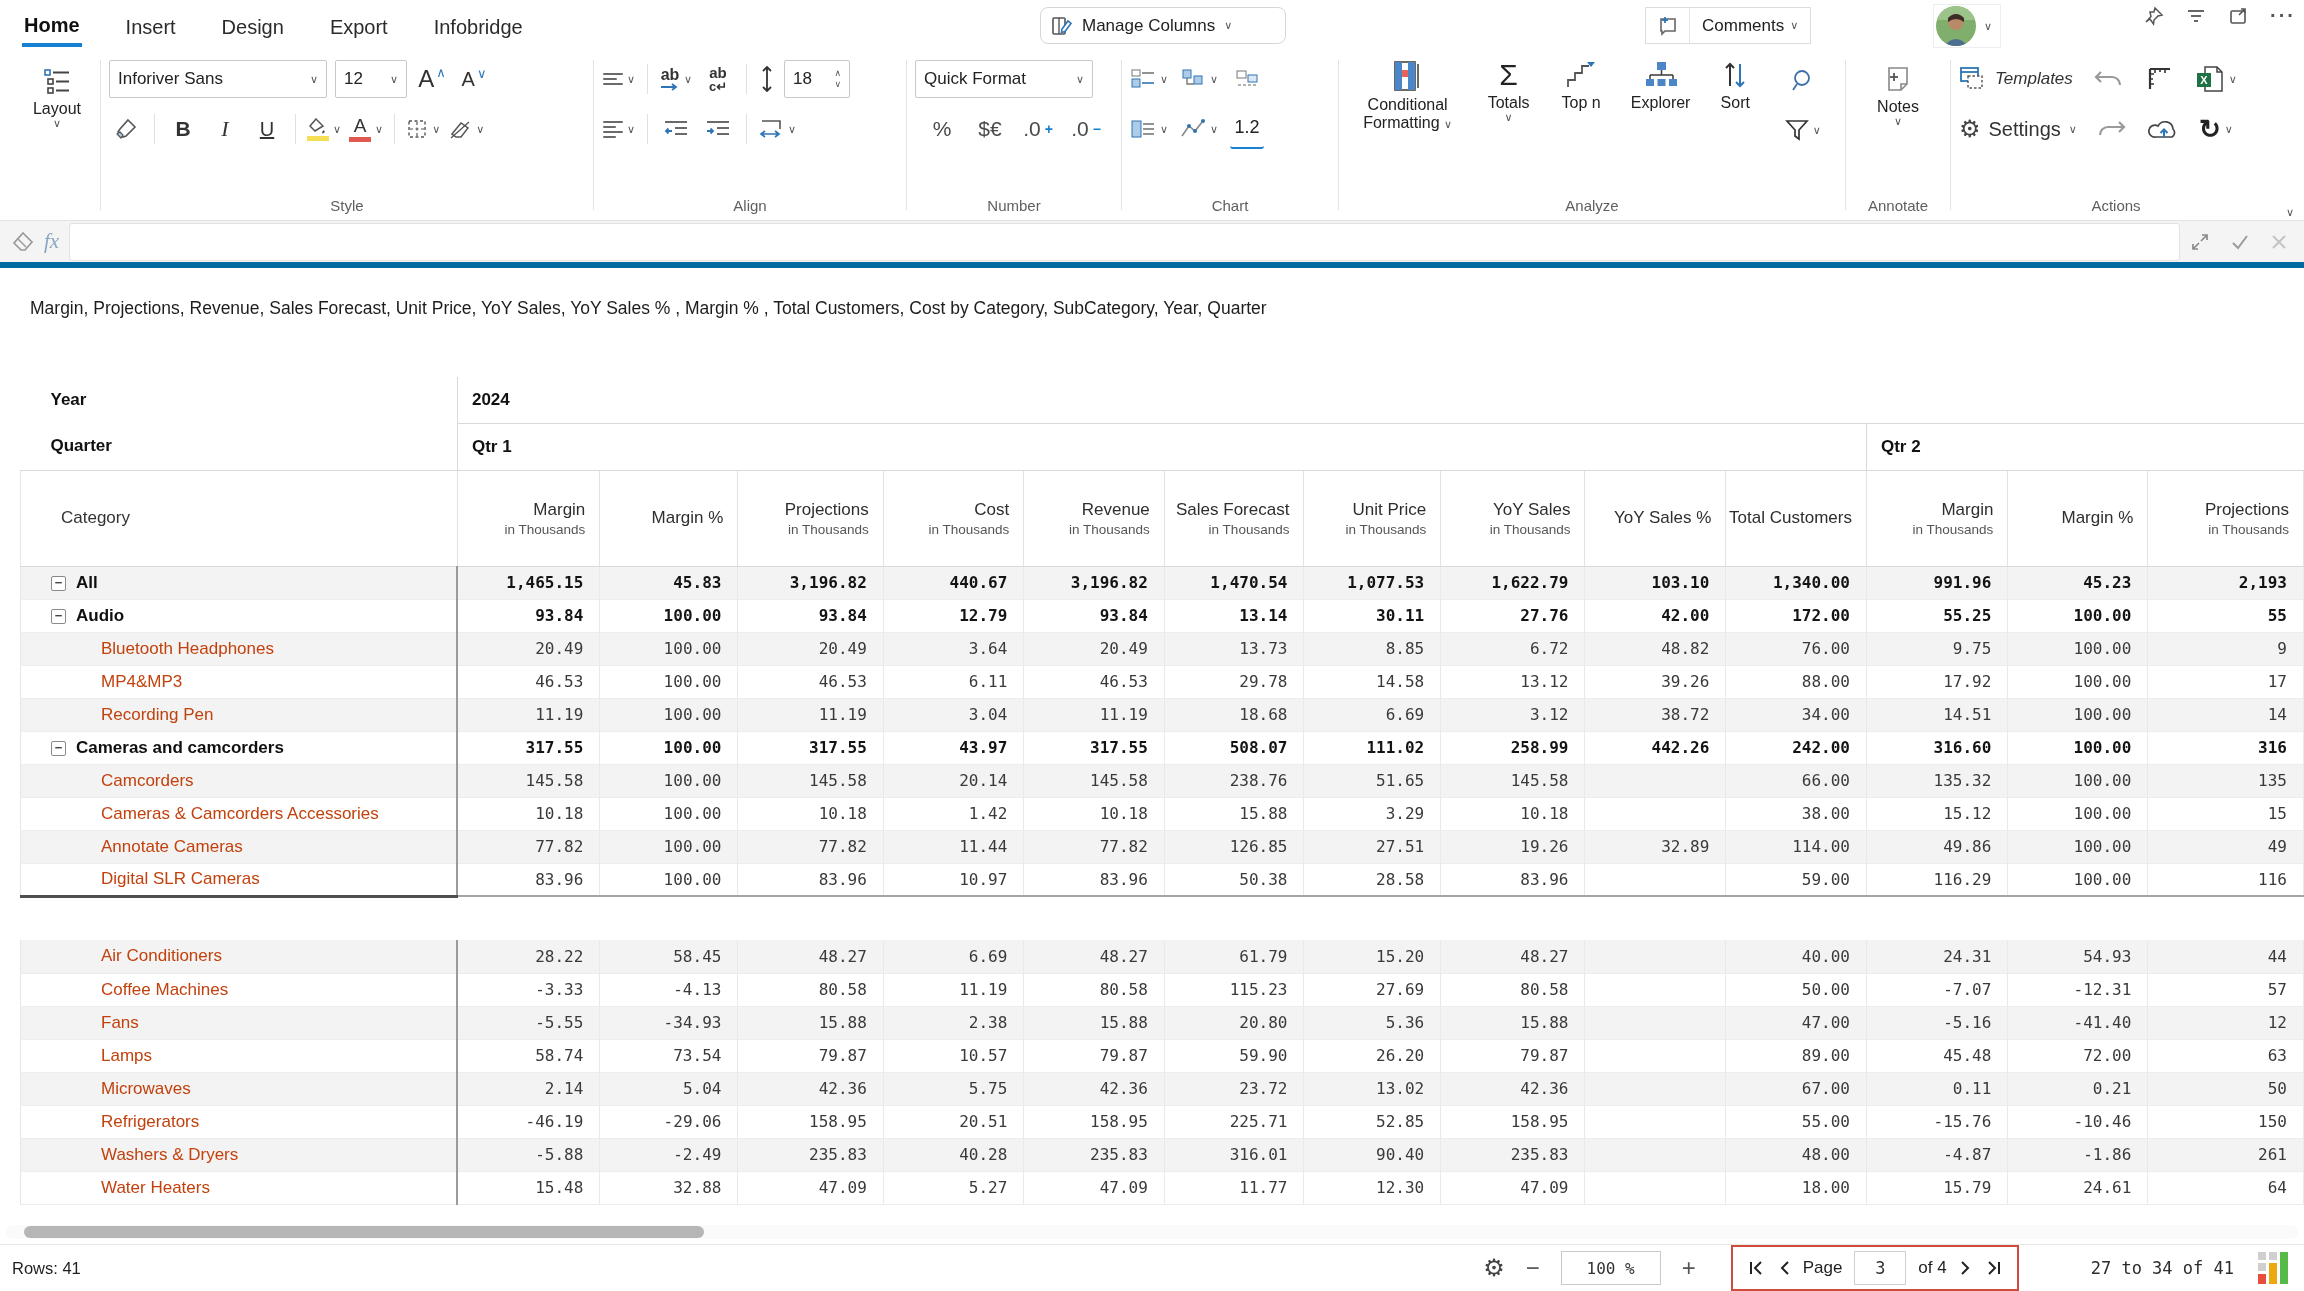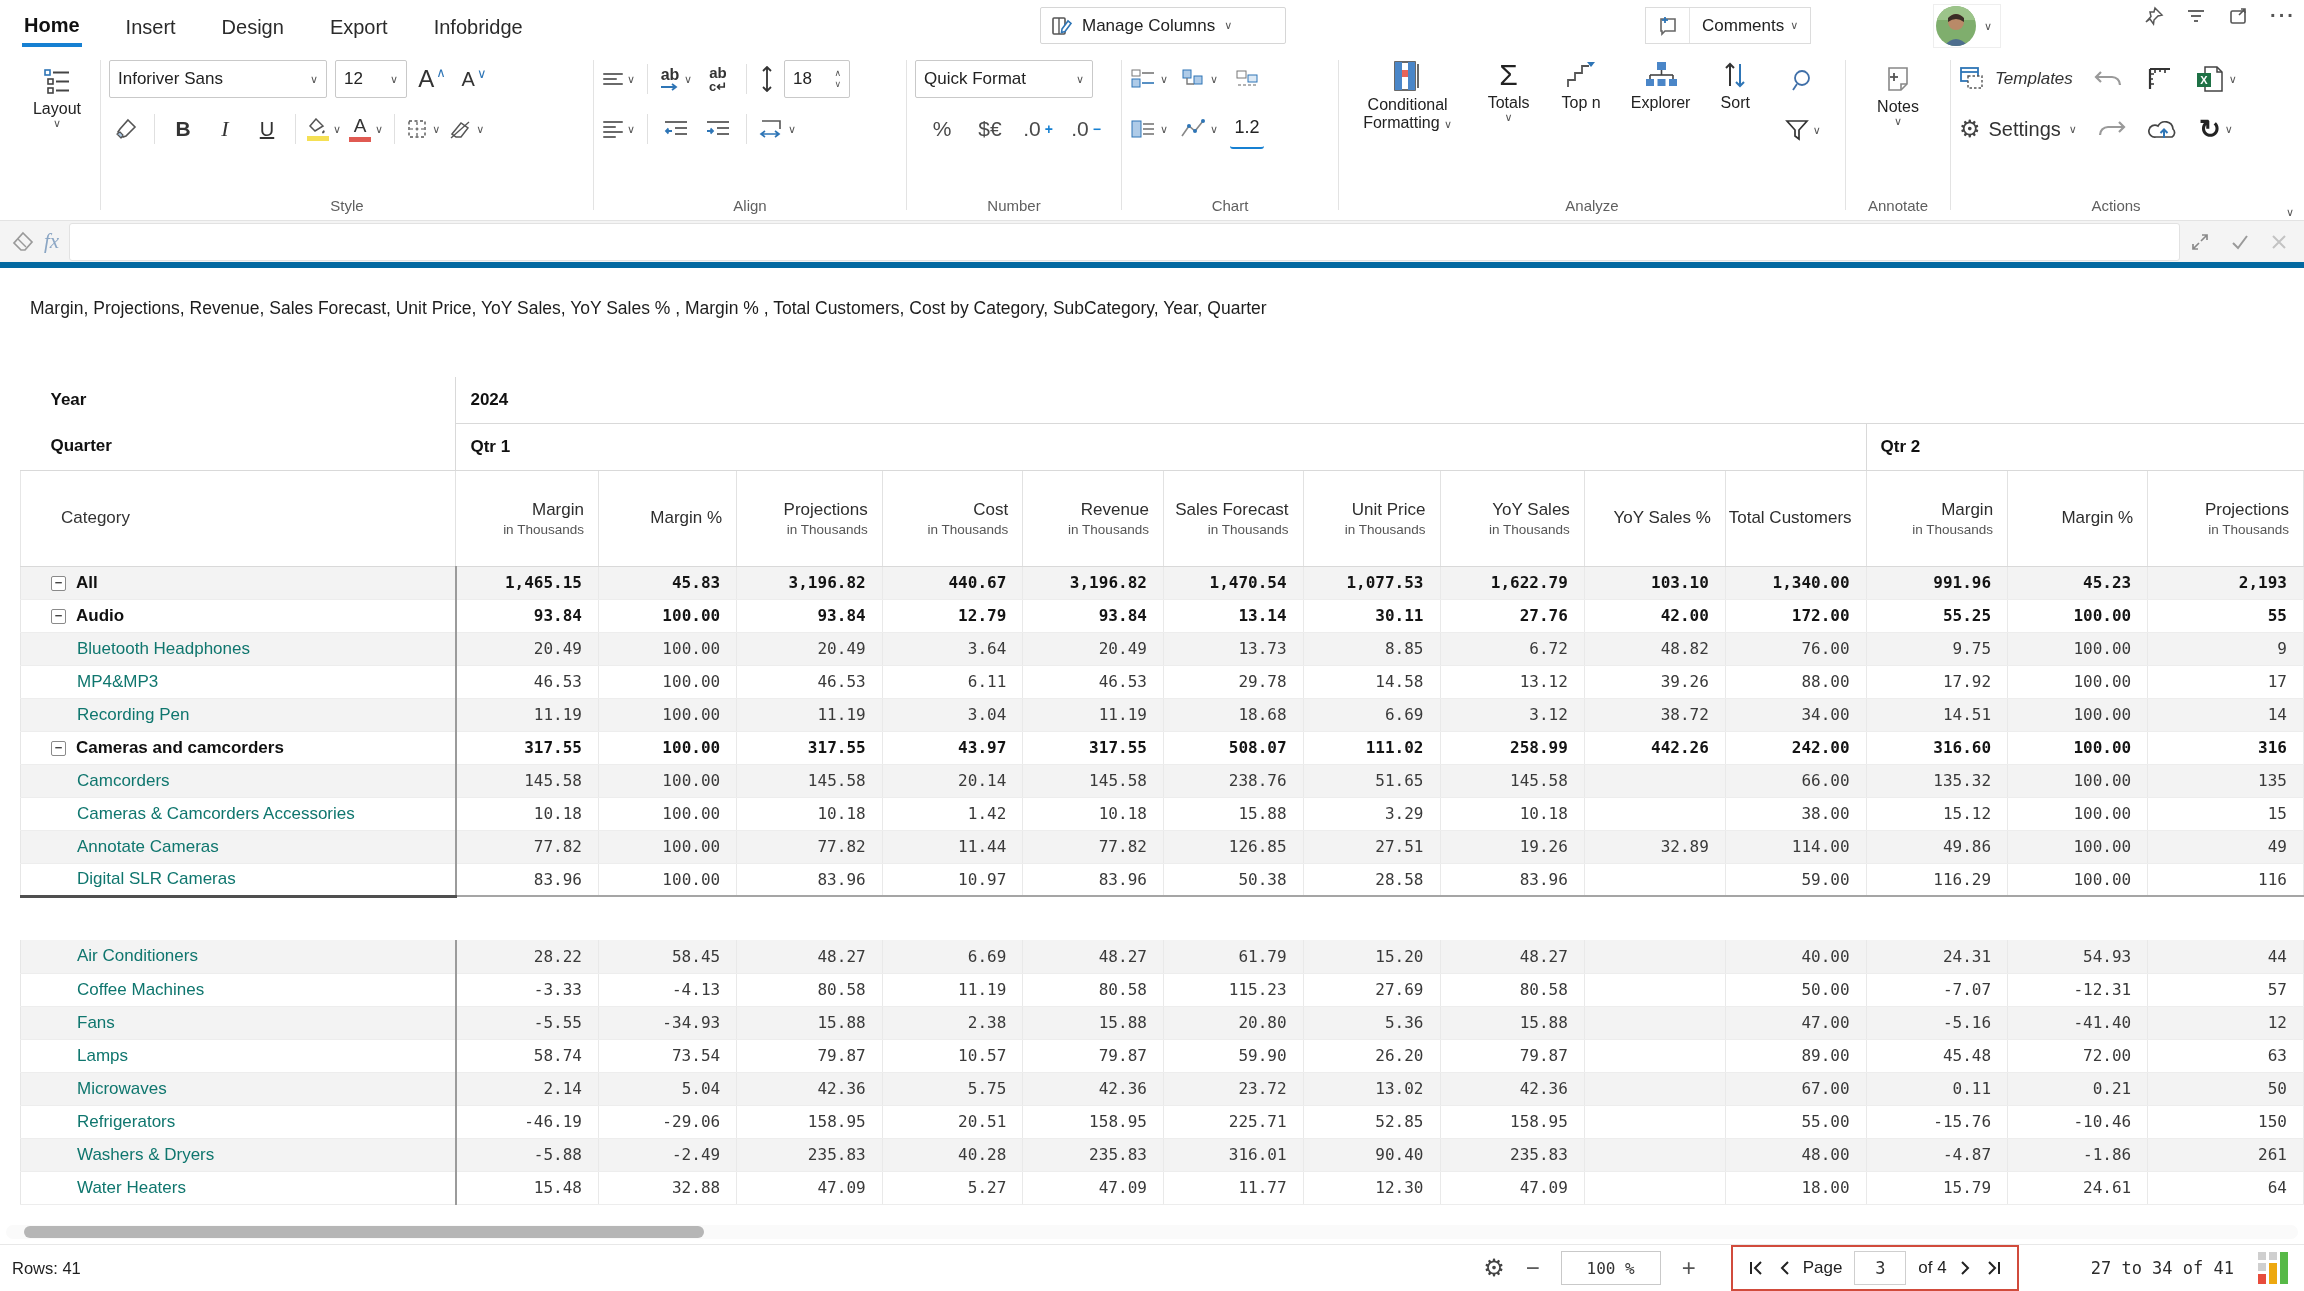--- a/index.html
+++ b/index.html
@@ -6,21 +6,21 @@
   html,body { width:2304px; height:1291px; overflow:hidden; background:#fff;
     font-family:"Liberation Sans", sans-serif; color:#222; }
   .page { position:relative; width:2304px; height:1291px; background:#fff; overflow:hidden; }
 
   
   .tabrow { position:relative; height:50px; background:#fff; }
   .tabs { position:absolute; left:22px; top:0; height:50px; display:flex; align-items:center; gap:42px; }
   .tab { font-size:20px; color:#2b2b2b; cursor:pointer; padding:10px 2px 6px 2px; }
   .tab.active { font-weight:700; color:#111; border-bottom:4px solid #1680d2; }
   .mngcols { position:absolute; left:1040px; top:7px; width:246px; height:37px; border:1px solid #d6d6d6;
-    border-radius:2px; display:flex; align-items:center; gap:9px; padding:0 10px; background:#fff; font-size:17px; color:#222; }
+    border-radius:8px; display:flex; align-items:center; gap:9px; padding:0 10px; background:#fff; font-size:17px; color:#222; }
   .cmtbox { position:absolute; left:1645px; top:7px; height:37px; border:1px solid #dcdcdc; display:flex; align-items:center; background:#fff; }
   .cmtbox .ic { width:44px; height:100%; display:flex; align-items:center; justify-content:center; border-right:1px solid #e4e4e4; }
   .cmtbox .lb { padding:0 12px; font-size:17px; color:#222; display:flex; align-items:center; gap:6px; }
   .avatarbox { position:absolute; left:1933px; top:4px; height:44px; display:flex; align-items:center; gap:8px;
     background:#fff; border:1px solid #eee; padding:2px 8px 2px 2px; }
   .avatar { width:40px; height:40px; border-radius:50%; overflow:hidden; display:block; }
   .topicons { position:absolute; right:8px; top:4px; display:flex; align-items:center; gap:22px; color:#444; }
   .chev { font-size:11px; color:#555; line-height:1; }
   .chevup { font-size:11px; color:#555; line-height:1; }
 
@@ -74,21 +74,21 @@
   tr.qr .qv { font-weight:700; font-size:17px; padding-left:14px; color:#111; border-left:1px solid #d9d9d9; }
   tr.hr { height:96px; }
   tr.hr td { border-bottom:1px solid #d9d9d9; border-right:1px solid #e2e2e2; vertical-align:middle; }
   td.cath { text-align:left; padding-left:40px; font-size:17px; color:#333; border-left:1px solid #e6e6e6; }
   td.ch { text-align:right; padding-right:14px; color:#2e2e2e; }
   td.ch .cht { font-size:17px; line-height:1.25; white-space:normal; }
   td.ch .chs { font-size:13.5px; color:#555; margin-top:1px; }
   tr.dr { height:33px; }
   tr.dr td { border-bottom:1px solid #ededed; border-right:1px solid #e9e9e9; background:#fff; }
   tr.dr.shade td { background:#f3f3f3; }
-  td.catc { font-size:17px; color:#0f766e; padding-left:56px; border-left:1px solid #e6e6e6; }
+  td.catc { font-size:17px; color:#c2410c; padding-left:80px; border-left:1px solid #e6e6e6; }
   tr.grp td.catc { font-weight:700; color:#101010; padding-left:30px; }
   tr.dr td.val { font-family:"DejaVu Sans Mono",monospace; font-size:16px; text-align:right; padding-right:16px; color:#3a3a3a; }
   tr.grp td.val { font-weight:700; color:#141414; }
   tr.dr td.val:first-of-type { }
   tr.dr td.v0 { border-left:2px solid #9b9b9b; }
   tr.thick td { border-bottom:2px solid #a5a5a5; }
   tr.thick td.catc { border-bottom:3px solid #4f4f4f; }
   tr.sep td { height:44px; background:#fff; border:none; }
   .eic { display:inline-block; width:15px; height:15px; border:1px solid #8a8a8a; border-radius:2px; font-size:13px;
     line-height:12px; text-align:center; color:#444; margin-right:10px; vertical-align:1px; background:#fff; }

